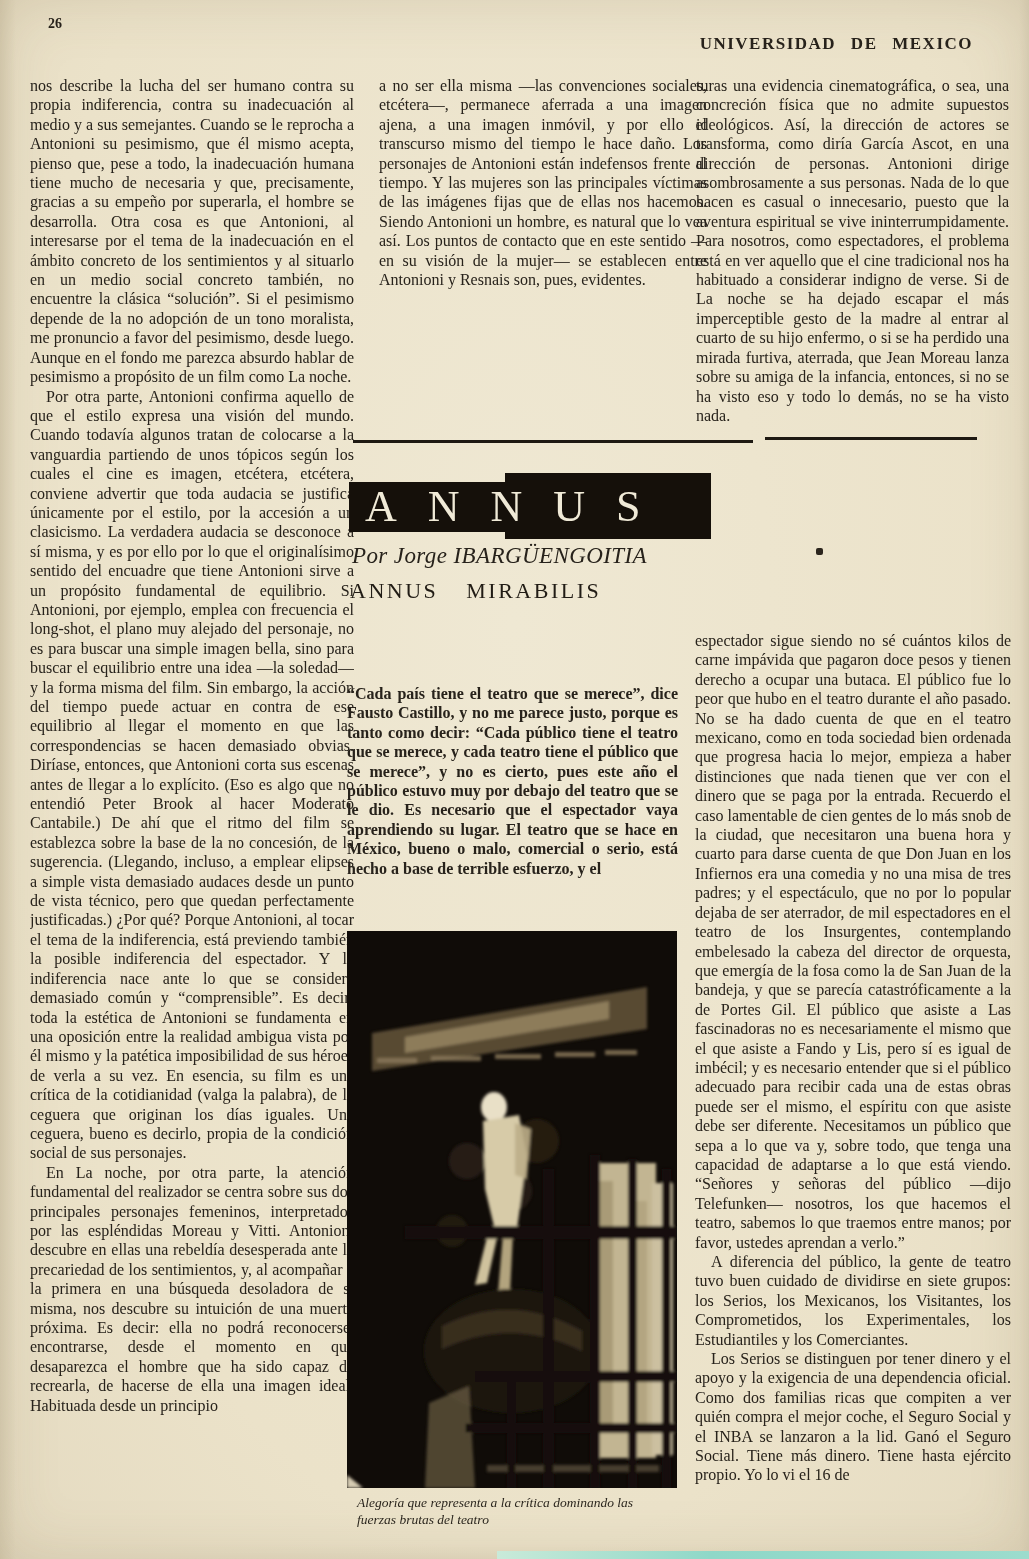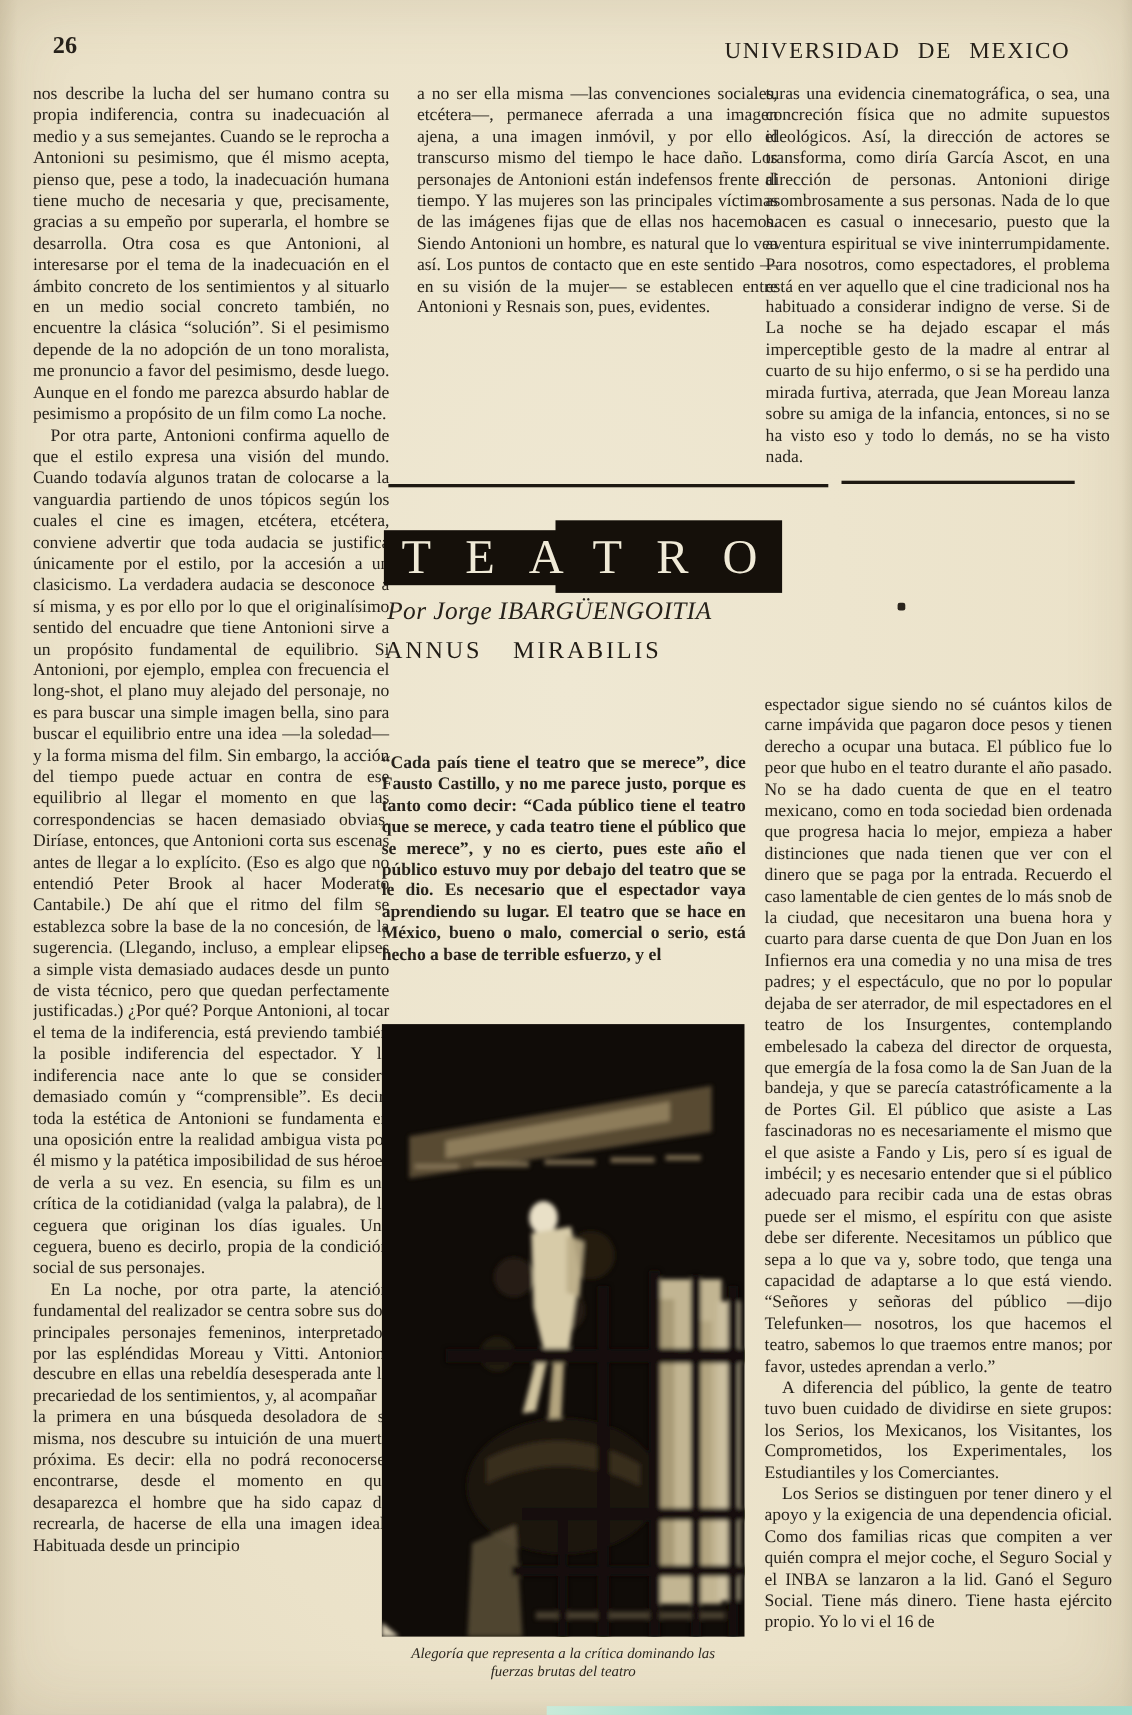--- a/index.html
+++ b/index.html
@@ -8,22 +8,22 @@
     background:
       linear-gradient(90deg,#d9cfb4 0px,rgba(217,207,180,0) 16px),
       linear-gradient(270deg,#ded5bc 0px,rgba(222,213,188,0) 10px),
       linear-gradient(0deg,#e4dbc2 0px,rgba(228,219,194,0) 14px),
       radial-gradient(ellipse at 50% 40%, #efe8d3 0%, #ebe2c9 70%, #e4dac0 100%);
     color:#27221b;
     font-family:"Liberation Serif", serif;
     overflow:hidden;
     box-shadow:inset 0 0 60px rgba(120,100,60,.18);
   }
-  .page-num{position:absolute;left:48px;top:28px;font-size:22px;font-weight:bold;}
-  .journal{position:absolute;right:56px;top:34px;font-size:21px;font-weight:normal;letter-spacing:1.5px;word-spacing:9px;}
+  .page-num{position:absolute;left:48px;top:16px;font-size:14px;font-weight:bold;}
+  .journal{position:absolute;right:56px;top:34px;font-size:17px;font-weight:bold;letter-spacing:1.5px;word-spacing:9px;}
   .col{position:absolute;text-align:justify;font-size:16px;line-height:19.4px;overflow:hidden;}
   .col p{margin:0;}
   .col p.indent{text-indent:16px;}
   #col1{left:30px;top:76px;width:324px;height:1458px;}
   #col2{left:379px;top:76px;width:328px;height:368px;}
   #col3{left:696px;top:76px;width:313px;height:362px;}
   .rule{position:absolute;height:3px;background:#1e1912;}
   #rule-left{left:353px;top:440px;width:400px;}
   #rule-right{left:765px;top:437px;width:212px;}
   .banner{position:absolute;left:349px;top:473px;width:362px;height:66px;}
@@ -37,21 +37,21 @@
   .bullet{position:absolute;left:816px;top:548px;width:7px;height:7px;background:#2b251d;border-radius:2px;}
   .article-title{position:absolute;left:350px;top:578px;font-size:22px;letter-spacing:2.5px;word-spacing:20px;color:#211c15;}
   .epigraph{position:absolute;left:430px;top:632px;width:232px;font-size:13.5px;line-height:16.5px;}
   .epigraph .attr{margin-top:11px;margin-left:72px;}
   .epigraph .attr .work{font-style:italic;}
   #teatro-left{left:347px;top:684px;width:331px;height:230px;font-weight:bold;}
   .photo-figure{position:absolute;left:347px;top:931px;width:330px;margin:0;}
   .photo-figure svg{display:block;}
   .photo-caption{
     margin-top:7px;font-style:italic;font-size:13.5px;line-height:16.5px;
-    text-align:center;padding:0 10px;color:#2b261e;
+    padding:0 10px;color:#2b261e;
   }
   #teatro-right{left:695px;top:631px;width:316px;height:908px;}
   .bottom-strip{
     position:absolute;left:497px;top:1551px;width:532px;height:8px;
     background:linear-gradient(90deg,#c9ead9,#8fd8c8 40%,#9cdccd);
   }
 </style>
 </head>
 <body>
 
@@ -71,21 +71,21 @@
   <div class="col" id="col3">
     <p>turas una evidencia cinematográfica, o sea, una concreción física que no admite supuestos ideológicos. Así, la dirección de actores se transforma, como diría García Ascot, en una dirección de personas. Antonioni dirige asombrosamente a sus personas. Nada de lo que hacen es casual o innecesario, puesto que la aventura espiritual se vive ininterrumpidamente. Para nosotros, como espectadores, el problema está en ver aquello que el cine tradicional nos ha habituado a considerar indigno de verse. Si de La noche se ha dejado escapar el más imperceptible gesto de la madre al entrar al cuarto de su hijo enfermo, o si se ha perdido una mirada furtiva, aterrada, que Jean Moreau lanza sobre su amiga de la infancia, entonces, si no se ha visto eso y todo lo demás, no se ha visto nada.</p>
   </div>
 
   <div class="rule" id="rule-left"></div>
   <div class="rule" id="rule-right"></div>
 
   <div class="banner">
     <div class="block-a"></div>
     <div class="block-b"></div>
-    <div class="banner-text">TEATRO</div>
+    <div class="banner-text">ANNUS</div>
   </div>
 
   <div class="byline">Por Jorge IBARGÜENGOITIA</div>
   <div class="bullet"></div>
   <div class="article-title">ANNUS MIRABILIS</div>
 
 
   <div class="col" id="teatro-left">
     <p>“Cada país tiene el teatro que se merece”, dice Fausto Castillo, y no me parece justo, porque es tanto como decir: “Cada público tiene el teatro que se merece, y cada teatro tiene el público que se merece”, y no es cierto, pues este año el público estuvo muy por debajo del teatro que se le dio. Es necesario que el espectador vaya aprendiendo su lugar. El teatro que se hace en México, bueno o malo, comercial o serio, está hecho a base de terrible esfuerzo, y el</p>
   </div>

